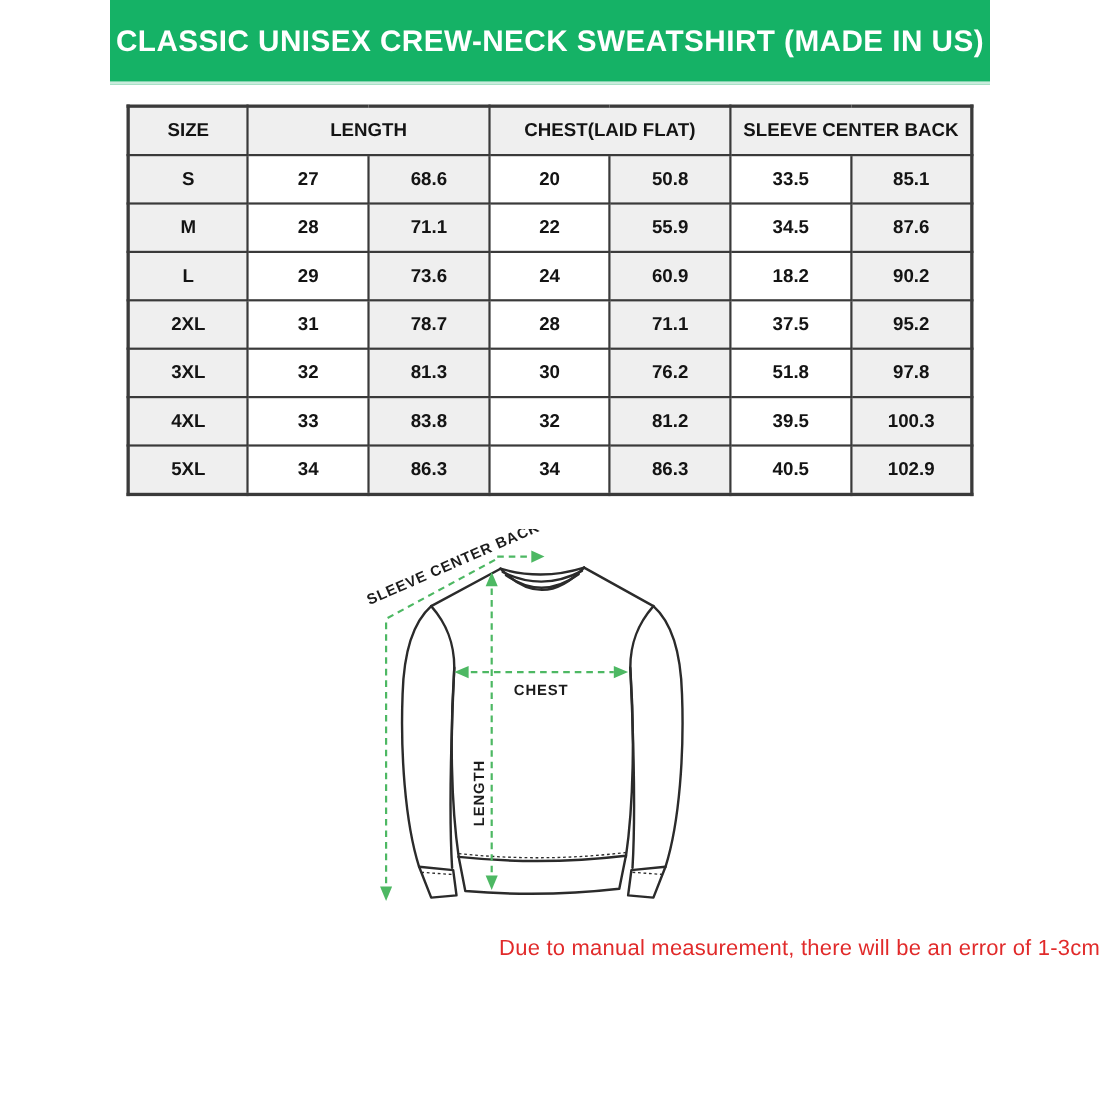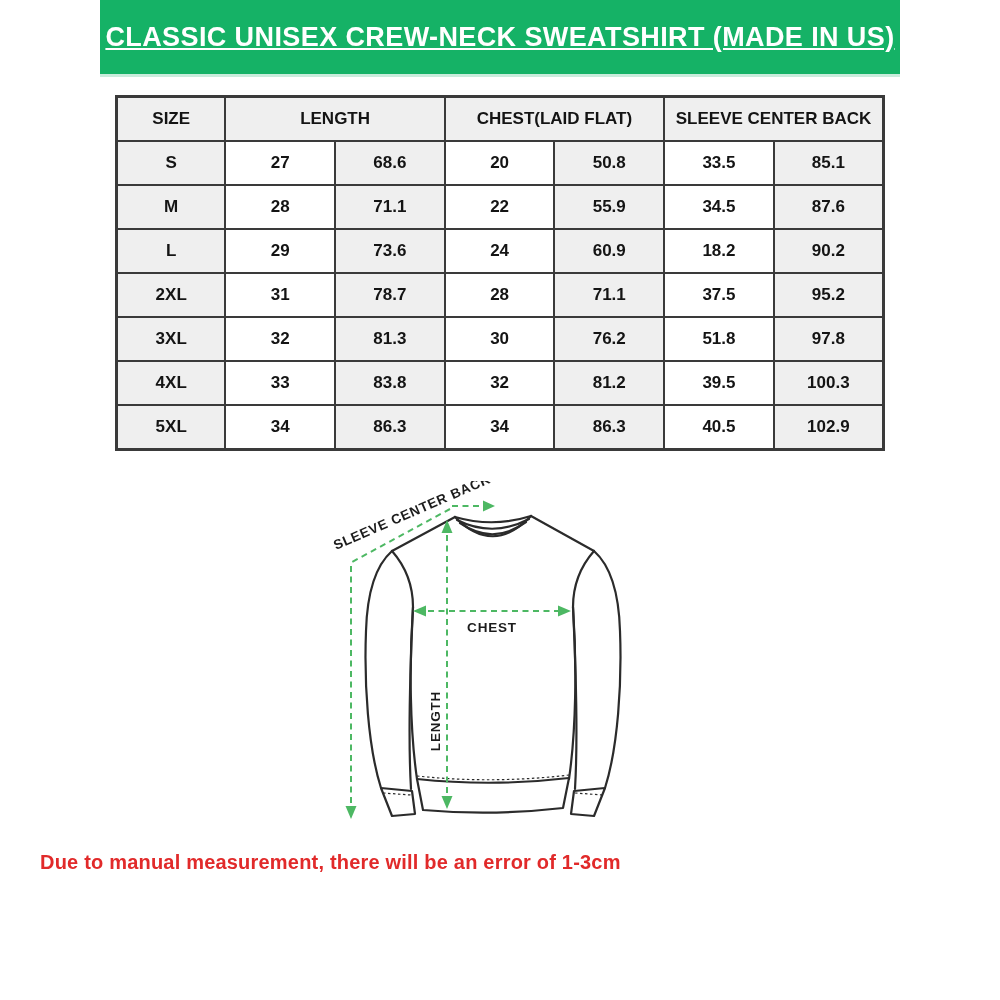--- a/index.html
+++ b/index.html
@@ -11,21 +11,21 @@
     width:1000px;height:1000px;background:#ffffff;overflow:hidden;
     font-family:"Liberation Sans",sans-serif;color:var(--ink);
   }
   .header-bar{
     width:800px;height:77px;margin:0 auto;background:var(--green);
     display:flex;align-items:center;justify-content:center;
     border-bottom:3px solid #c9ecdc;box-sizing:border-box;
   }
   .header-bar .title{
     color:#ffffff;font-size:27px;font-weight:700;letter-spacing:.4px;
-    margin:4px;white-space:nowrap;text-decoration:underline;
+    margin:4px;white-space:nowrap;
   }
   table.size-chart{
     width:770px;margin:18px auto 0;border-collapse:collapse;
     border:3px solid var(--border);table-layout:fixed;
   }
   table.size-chart th,table.size-chart td{
     border:2px solid var(--border);height:42px;text-align:center;
     vertical-align:middle;font-weight:700;font-size:17px;color:var(--ink);
     padding:0;
   }
@@ -35,22 +35,22 @@
   .diagram-wrap svg{display:block;}
   .outline{fill:none;stroke:#2b2b2b;stroke-width:2.2;stroke-linecap:round;stroke-linejoin:round;}
   .stitch{fill:none;stroke:#2b2b2b;stroke-width:1.2;stroke-dasharray:2.5 2.5;}
   .measure{fill:none;stroke:var(--arrow);stroke-width:2;stroke-dasharray:6 4.5;}
   .arrowhead{fill:var(--arrow);stroke:none;}
   .diagram-label{
     font-family:"Liberation Sans",sans-serif;font-weight:700;font-size:13.5px;
     fill:#1c1c1c;letter-spacing:.8px;
   }
   .note{
-    text-align:left;color:var(--red);font-size:20px;font-weight:700;
-    margin-top:8px;letter-spacing:.2px;margin-left:40px;
+    text-align:right;color:var(--red);font-size:20px;font-weight:400;
+    margin-top:8px;letter-spacing:.2px;
   }
 </style>
 </head>
 <body>
 
 <div class="header-bar">
   <h1 class="title">CLASSIC UNISEX CREW-NECK SWEATSHIRT (MADE IN US)</h1>
 </div>
 
 <table class="size-chart">

